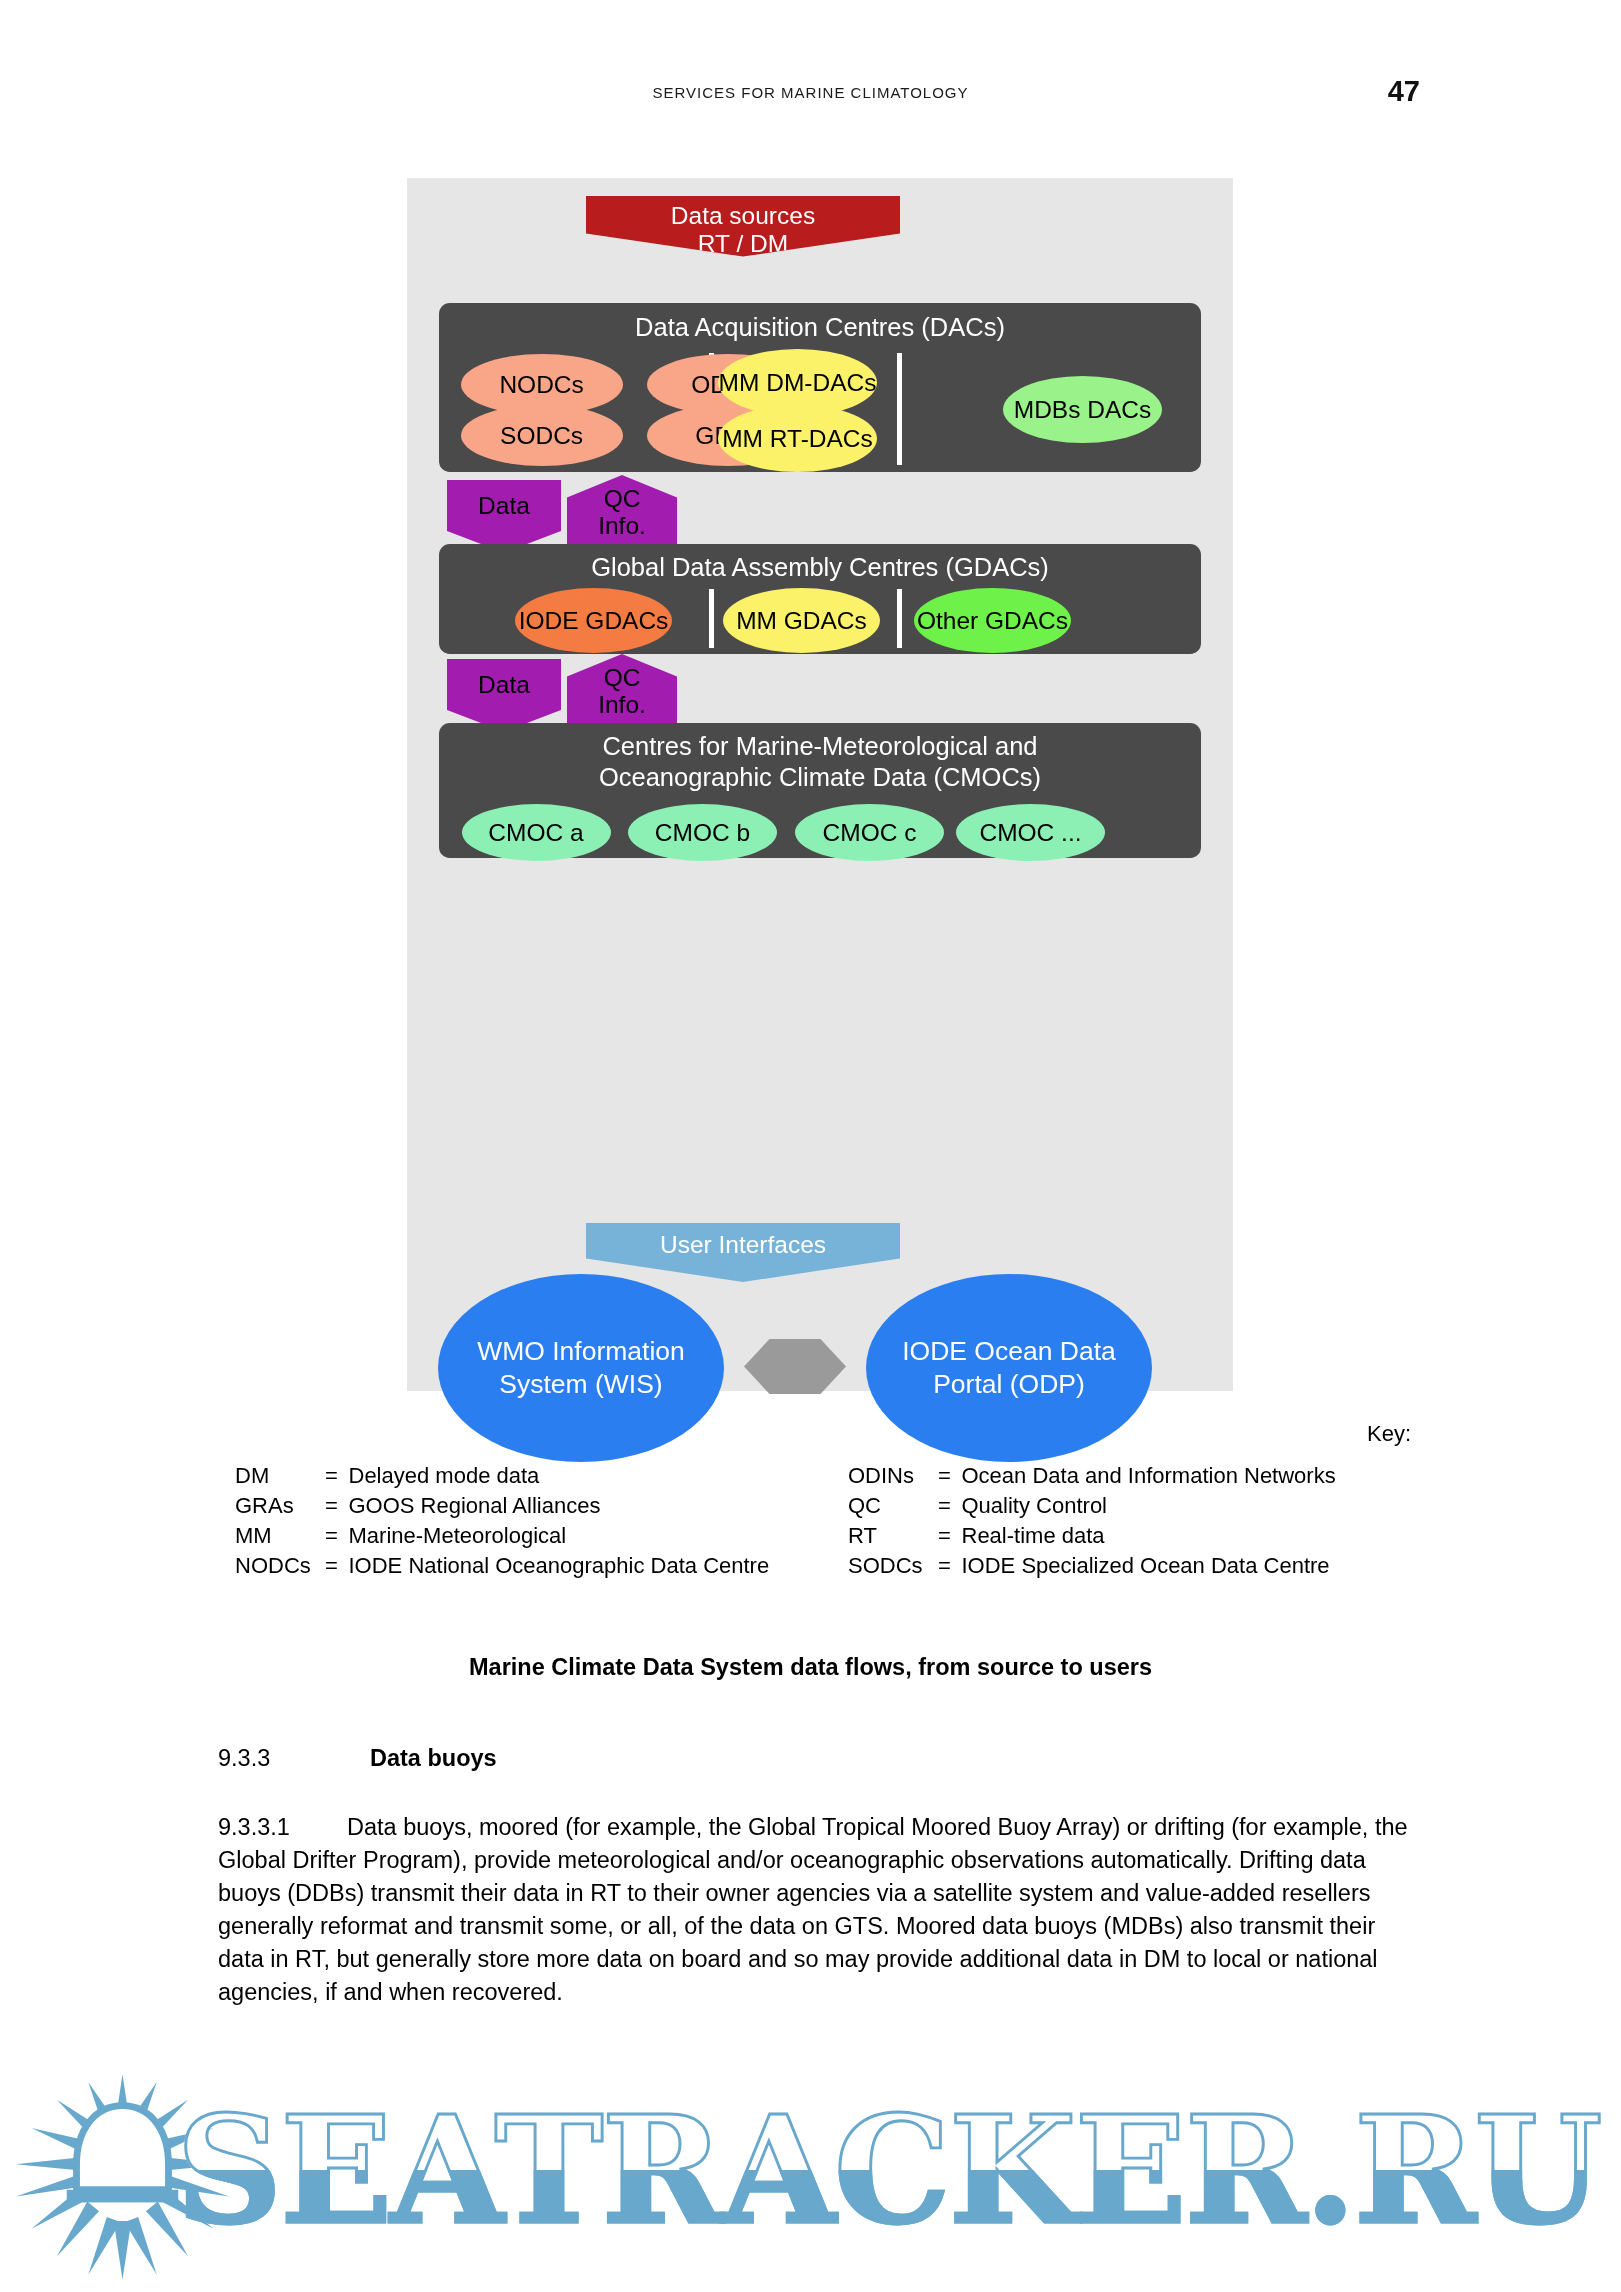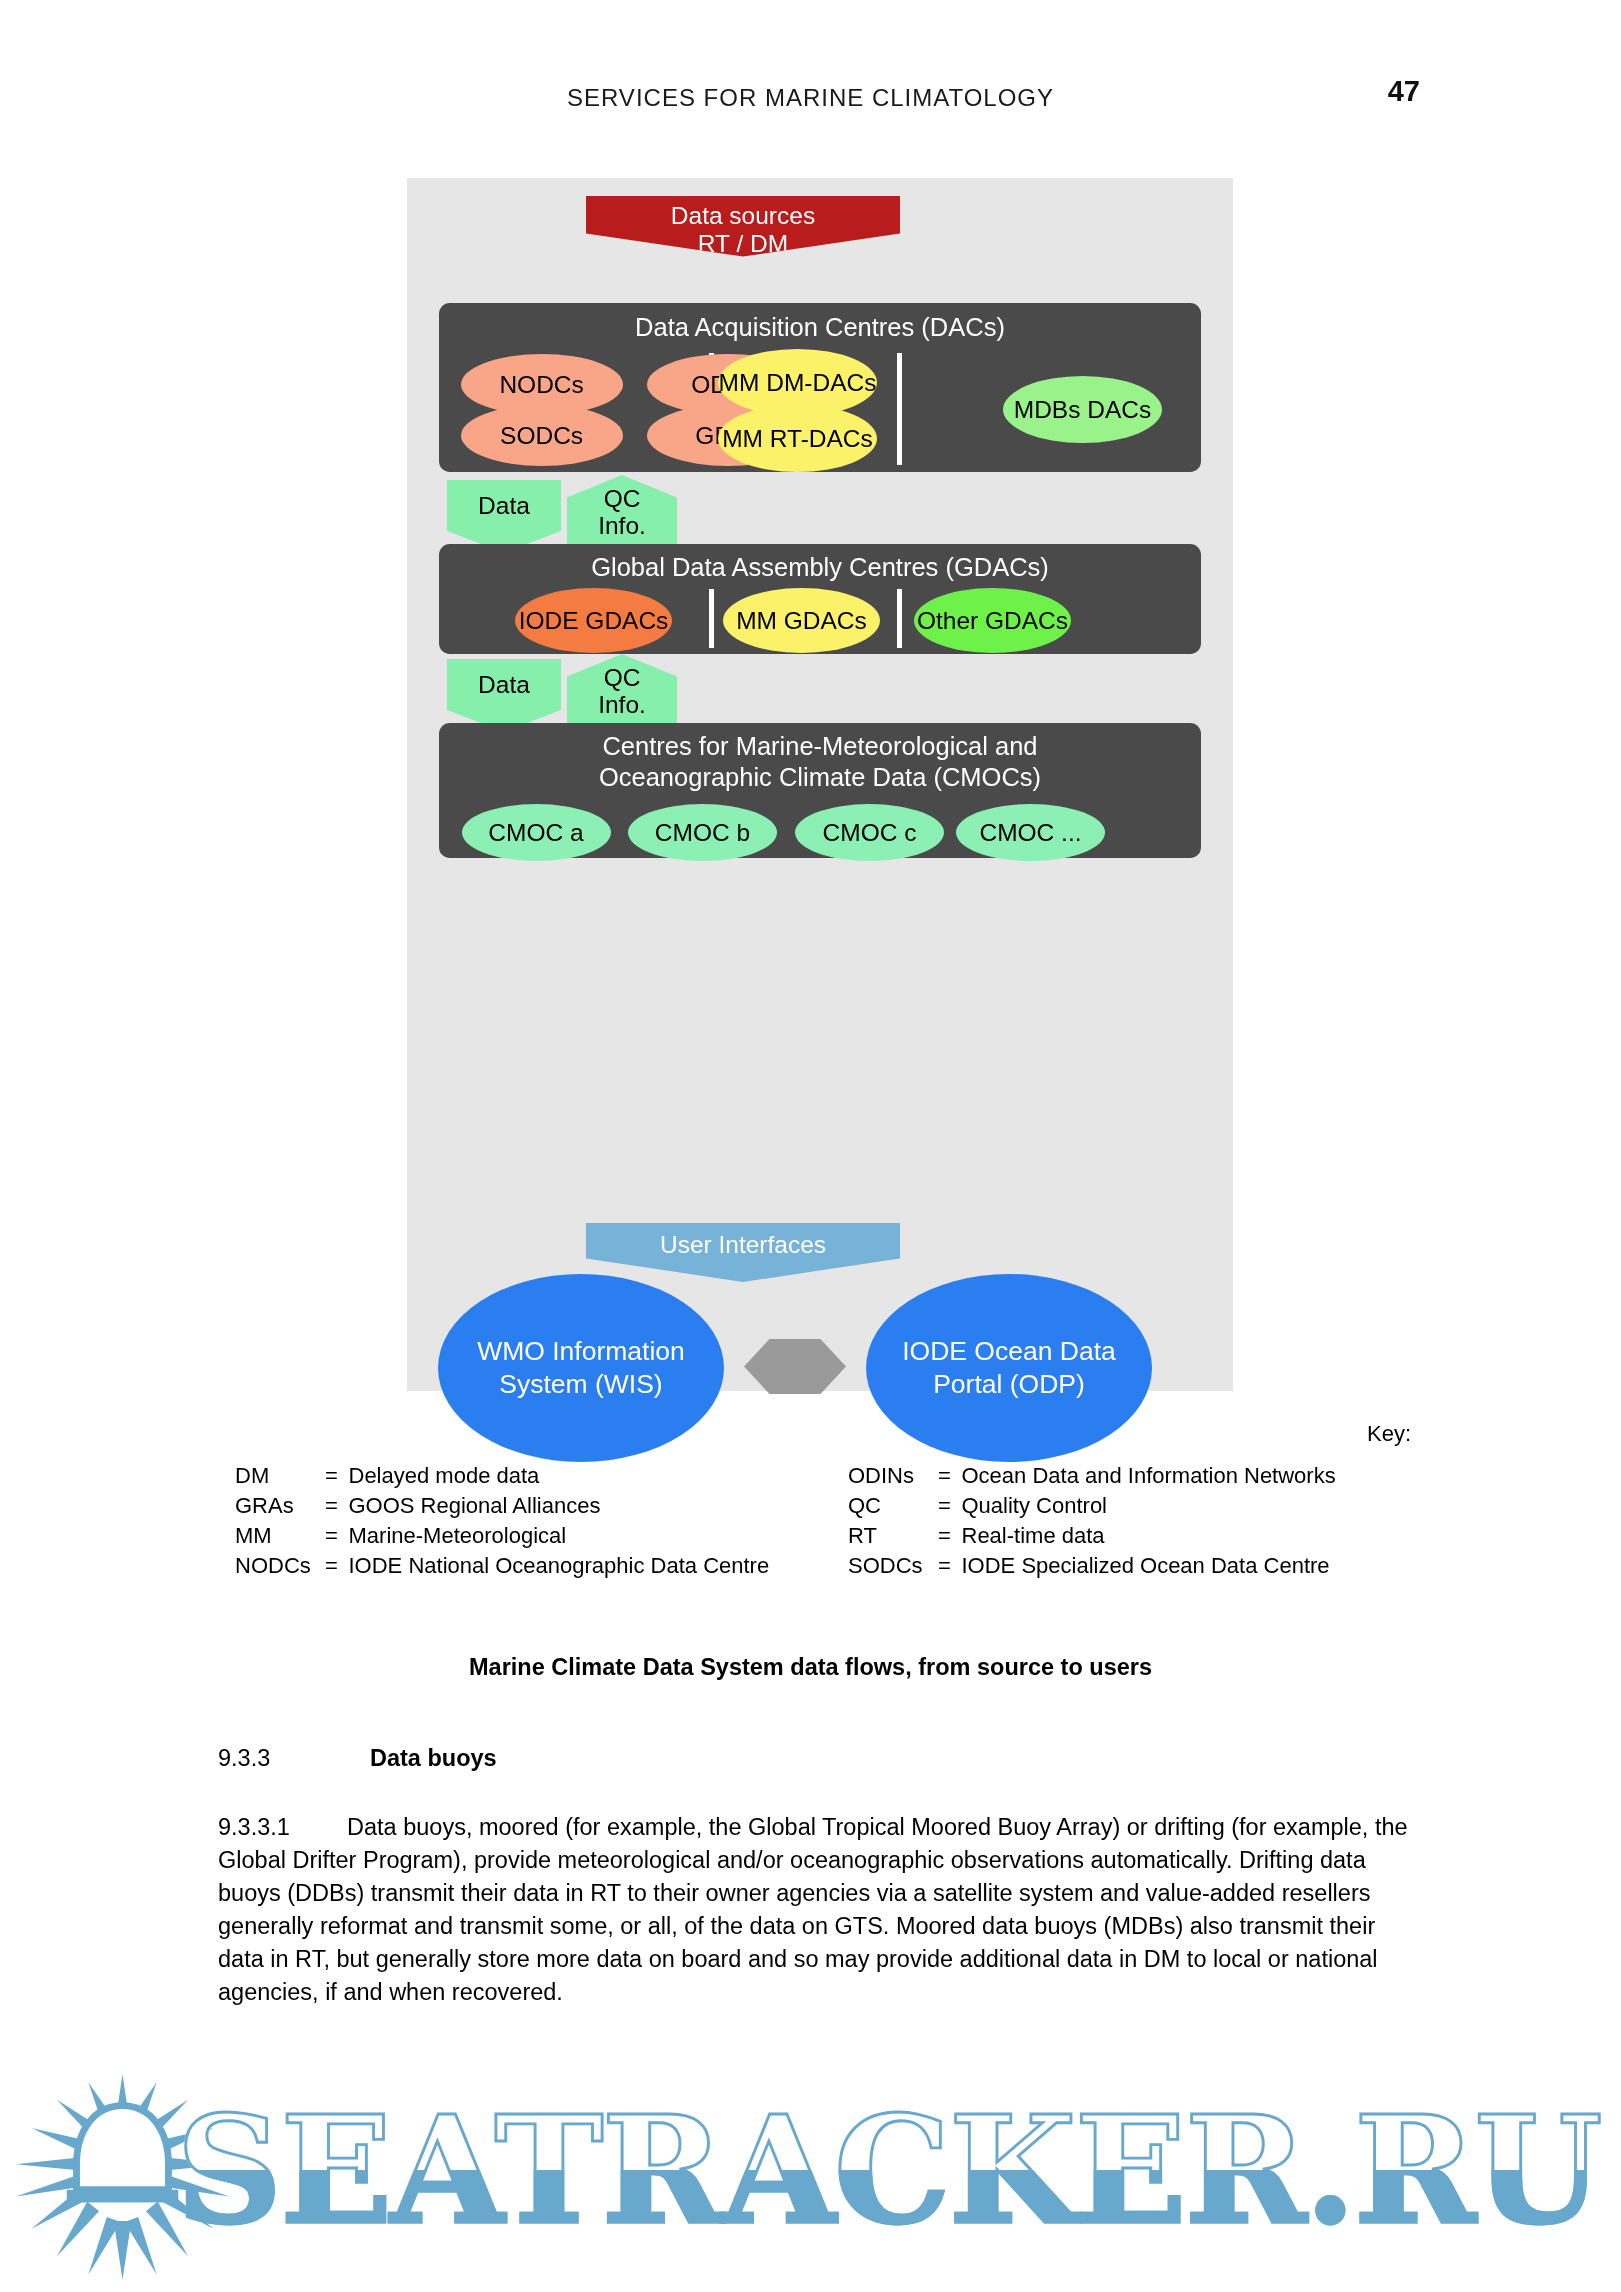--- a/index.html
+++ b/index.html
@@ -7,21 +7,21 @@
     width:1621px;height:2293px;position:relative;overflow:hidden;
     font-family:"Liberation Sans", sans-serif;color:#000;
   }
 
   
   .page-header{
     position:absolute;left:0;top:84px;width:1621px;height:29px;
   }
   .header-title{
     position:absolute;left:0;top:0;width:1621px;text-align:center;
-    font-size:24px;letter-spacing:1px;color:#1a1a1a;
+    font-size:15px;letter-spacing:1px;color:#1a1a1a;
     font-family:"Liberation Sans", sans-serif;
   }
   .page-number{
     position:absolute;right:201px;top:-8.8px;font-size:29px;font-weight:bold;
     color:#111;
   }
 
   
   .figure{
     position:absolute;left:407px;top:178px;width:826px;height:1213px;
@@ -58,21 +58,21 @@
 
   
   .ell{
     position:absolute;border-radius:50%;
     display:flex;align-items:center;justify-content:center;text-align:center;
     color:#000;font-size:24.5px;line-height:28px;
   }
 
   
   .flow{
-    position:absolute;background:#86efac;color:#000;text-align:center;
+    position:absolute;background:#a21caf;color:#000;text-align:center;
     display:flex;align-items:flex-start;justify-content:center;
     font-size:24.5px;line-height:27.4px;
   }
   .flow-down{clip-path:polygon(0 0,100% 0,100% 70%,50% 100%,0 70%);}
   .flow-up{clip-path:polygon(50% 0,100% 30%,100% 100%,0 100%,0 30%);}
 
   
   .circle{
     position:absolute;border-radius:50%;background:#2a7ef0;color:#fff;
     display:flex;align-items:center;justify-content:center;text-align:center;

